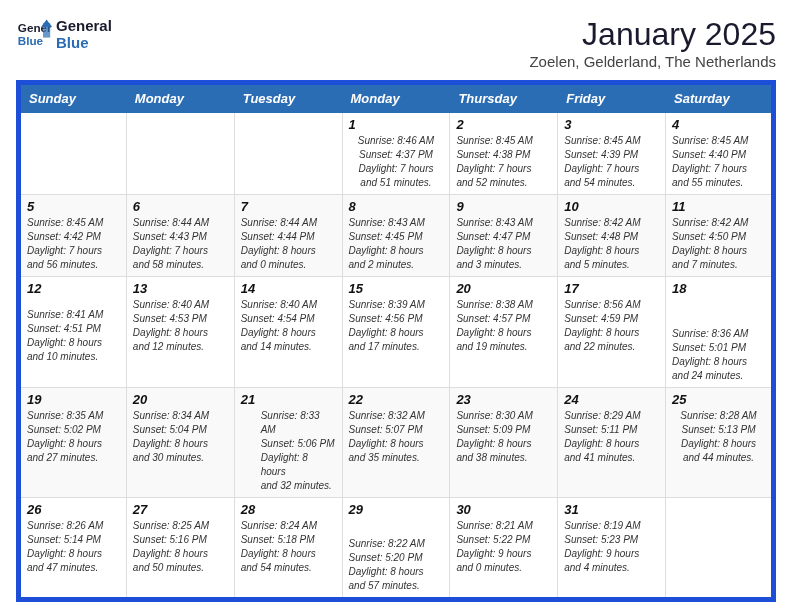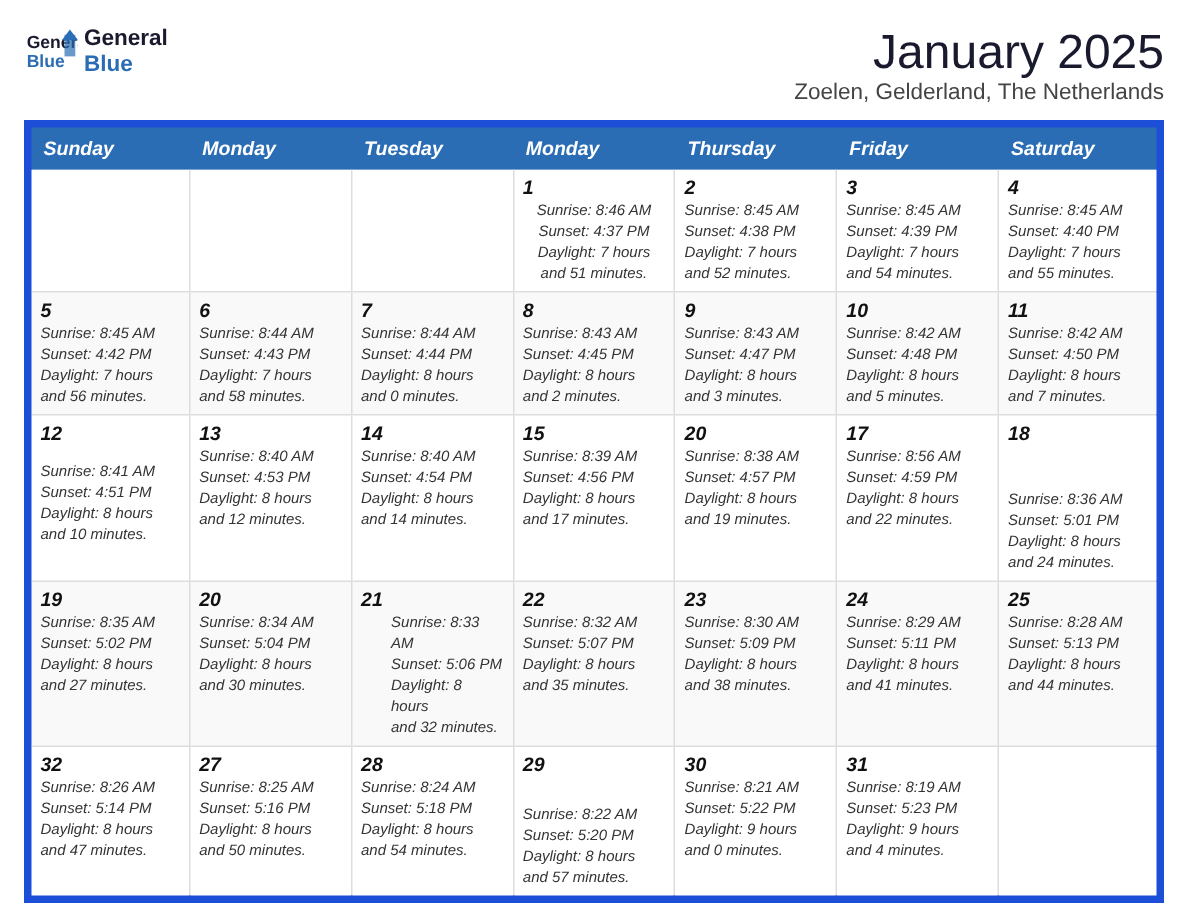--- a/index.html
+++ b/index.html
@@ -286,29 +286,29 @@
         </td>
         <td>
           <div class="day-number">24</div>
           <div class="day-info" style="white-space: pre-line;">Sunrise: 8:29 AM
 Sunset: 5:11 PM
 Daylight: 8 hours
 and 41 minutes.</div>
         </td>
         <td>
           <div class="day-number">25</div>
-          <div class="day-info" style="white-space: pre-line;">Sunrise: 8:28 AM
+          <div class="day-info" style="white-space: pre-line; text-align: center;">Sunrise: 8:28 AM
 Sunset: 5:13 PM
 Daylight: 8 hours
 and 44 minutes.</div>
         </td>
       </tr>
       <tr>
         <td>
-          <div class="day-number">32</div>
+          <div class="day-number">26</div>
           <div class="day-info" style="white-space: pre-line;">Sunrise: 8:26 AM
 Sunset: 5:14 PM
 Daylight: 8 hours
 and 47 minutes.</div>
         </td>
         <td>
           <div class="day-number">27</div>
           <div class="day-info" style="white-space: pre-line;">Sunrise: 8:25 AM
 Sunset: 5:16 PM
 Daylight: 8 hours

